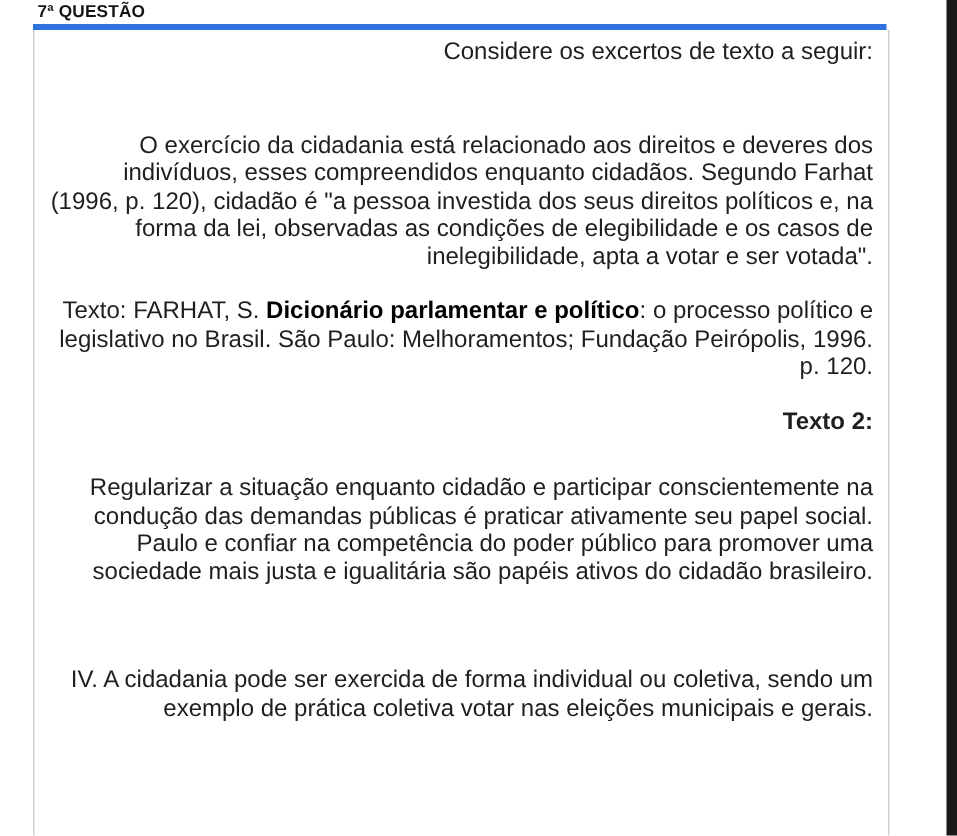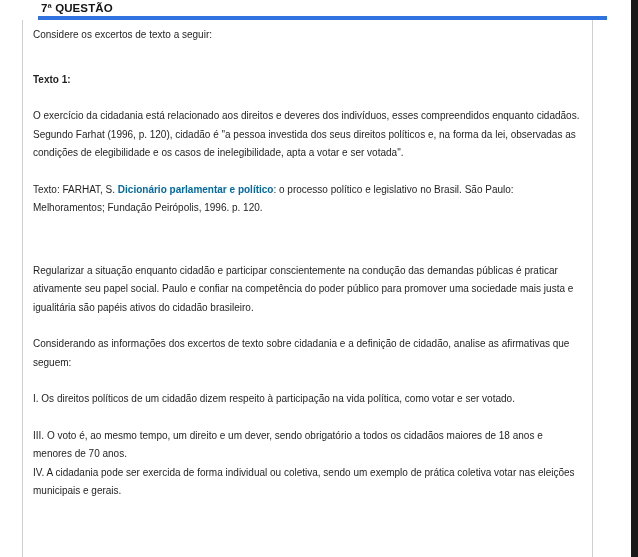--- a/index.html
+++ b/index.html
@@ -29,21 +29,21 @@
     right: 0;
     width: 7px;
     height: 557px;
     background: #191919;
   }
 
   
   .question-header {
     position: absolute;
     top: 0;
-    left: 16px;
+    left: 0;
     width: 591px;
     height: 20px;
   }
   .question-title {
     position: absolute;
     left: 25px;
     top: 2px;
     font-size: 11.5px;
     font-weight: 600;
     letter-spacing: 0.1px;
@@ -71,76 +71,73 @@
     border-right: 1px solid #cfcfcf;
     background: #ffffff;
   }
 
   .content {
     padding: 6px 10px 0 10px;
   }
 
   p.block {
     margin: 0 0 0 0;
-    font-size: 10px;
+    font-size: 16px;
     line-height: 18.5px;
     color: #1f1f1f;
-    text-align: left;
+    text-align: right;
   }
   .gap-lg { height: 26px; }
   .gap-md { height: 18px; }
   .gap-sm { height: 9px; }
 
   .lead { font-weight: 700; color: #111111; }
-  b { font-weight: 700; color: #0369a1; }
+  b { font-weight: 700; color: #000000; }
 </style>
 </head>
 <body>
 
 <div class="page">
 
   <div class="question-header">
     <div class="question-title">7ª QUESTÃO</div>
     <div class="header-rule"></div>
   </div>
 
   <div class="question-box">
     <div class="content">
 
       <p class="block">Considere os excertos de texto a seguir:</p>
 
       <div class="gap-lg"></div>
 
-      <p class="block lead">Texto 1:</p>
 
       <div class="gap-md"></div>
 
       <p class="block">O exercício da cidadania está relacionado aos direitos e deveres dos indivíduos, esses compreendidos enquanto cidadãos. Segundo Farhat (1996, p. 120), cidadão é "a pessoa investida dos seus direitos políticos e, na forma da lei, observadas as condições de elegibilidade e os casos de inelegibilidade, apta a votar e ser votada".</p>
 
       <div class="gap-md"></div>
 
       <p class="block"><span>Texto: FARHAT, S. </span><b>Dicionário parlamentar e político</b><span>: o processo político e legislativo no Brasil. São Paulo: Melhoramentos; Fundação Peirópolis, 1996. p. 120.</span></p>
 
       <div class="gap-md"></div>
 
+      <p class="block lead">Texto 2:</p>
 
       <div class="gap-lg"></div>
 
       <p class="block">Regularizar a situação enquanto cidadão e participar conscientemente na condução das demandas públicas é praticar ativamente seu papel social. Paulo e confiar na competência do poder público para promover uma sociedade mais justa e igualitária são papéis ativos do cidadão brasileiro.</p>
 
       <div class="gap-md"></div>
 
-      <p class="block">Considerando as informações dos excertos de texto sobre cidadania e a definição de cidadão, analise as afirmativas que seguem:</p>
 
       <div class="gap-md"></div>
 
-      <p class="block">I. Os direitos políticos de um cidadão dizem respeito à participação na vida política, como votar e ser votado.</p>
       <div class="gap-sm"></div>
       <div class="gap-sm"></div>
-      <p class="block">III. O voto é, ao mesmo tempo, um direito e um dever, sendo obrigatório a todos os cidadãos maiores de 18 anos e menores de 70 anos.</p>
       <p class="block">IV. A cidadania pode ser exercida de forma individual ou coletiva, sendo um exemplo de prática coletiva votar nas eleições municipais e gerais.</p>
 
     </div>
   </div>
 
   <div class="right-gutter"></div>
 
 </div>
 
 </body></html>

